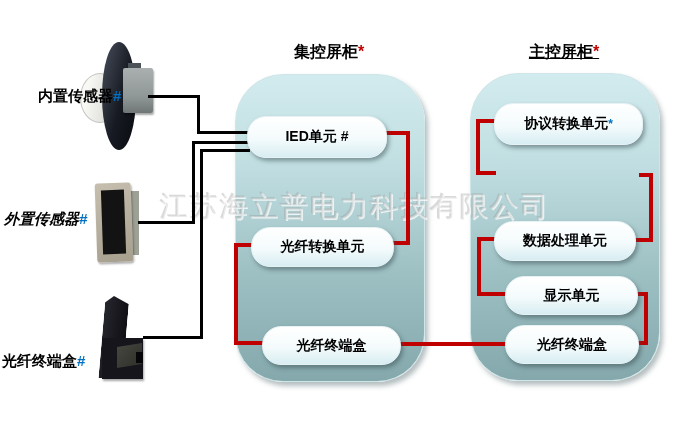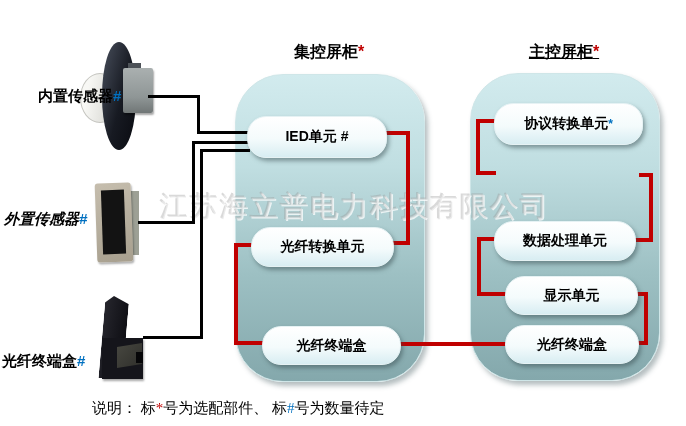--- a/index.html
+++ b/index.html
@@ -149,17 +149,14 @@
   <div class="pill" style="left:494px;top:221px;width:140px;height:38px;text-align:right;">
     <span>数据处理单元</span>
   </div>
   <div class="pill" style="left:505px;top:276px;width:131px;height:37px;">
     <span>显示单元</span>
   </div>
   <div class="pill" style="left:505px;top:325px;width:132px;height:37px;">
     <span>光纤终端盒</span>
   </div>
 
-  <div class="note">
-    <span>说明： 标</span><span class="star-red">*</span><span>号为选配部件、 标</span><span class="suffix-blue">#</span><span>号为数量待定</span>
-  </div>
 
 </div>
 
 </body></html>

